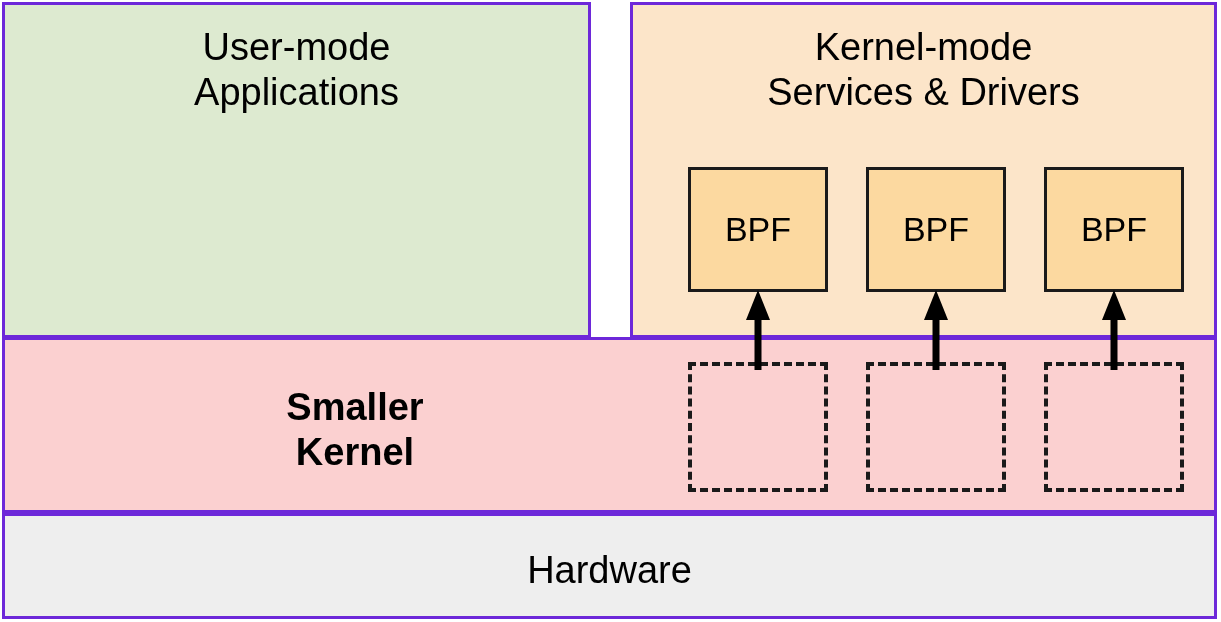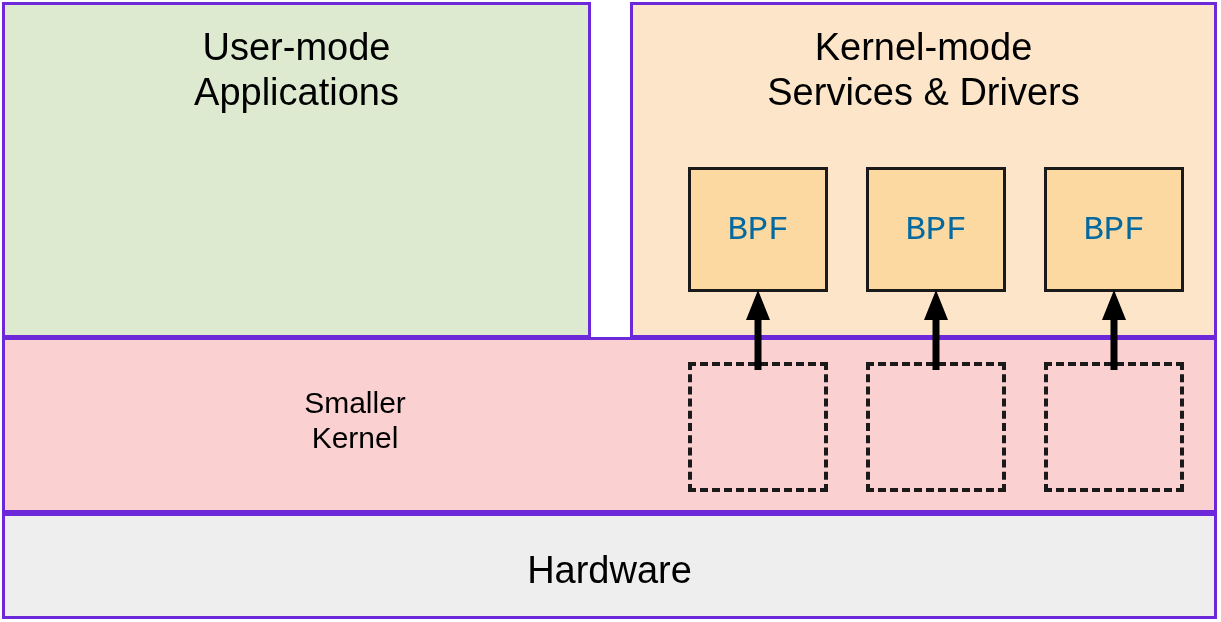--- a/index.html
+++ b/index.html
@@ -65,23 +65,24 @@
   #kernel-band {
     left: 2px;
     top: 337px;
     width: 1215px;
     height: 176px;
     background: #fbd0d0;
     z-index: 2;
   }
   #kernel-label {
     top: 45px;
-    font-size: 30px;
+    font-size: 38px;
     left: 0;
     width: 700px;
+    font-weight: bold;
   }
 
   
   #hardware-band {
     left: 2px;
     top: 513px;
     width: 1215px;
     height: 106px;
     background: #eeeeee;
     z-index: 2;
@@ -100,22 +101,21 @@
     width: 140px;
     height: 125px;
     top: 167px;
     z-index: 5;
     display: flex;
     align-items: center;
     justify-content: center;
   }
   .bpf-box .bpf-text {
     font-size: 34px;
-    color: #0369a1;
-    font-family: Liberation Mono, monospace;
+    color: #000000;
   }
   #bpf-box-1 { left: 688px; }
   #bpf-box-2 { left: 866px; }
   #bpf-box-3 { left: 1044px; }
 
   
   .slot-box {
     position: absolute;
     box-sizing: border-box;
     border: 4px dashed #1a1a1a;

